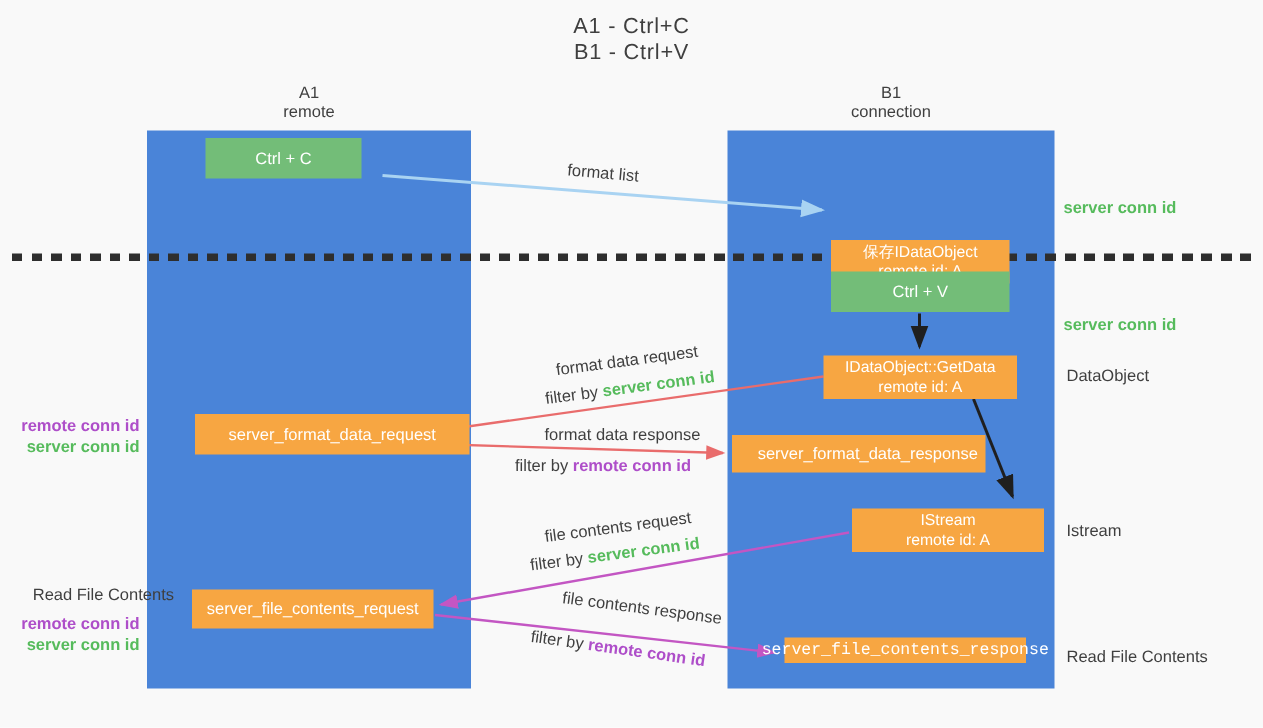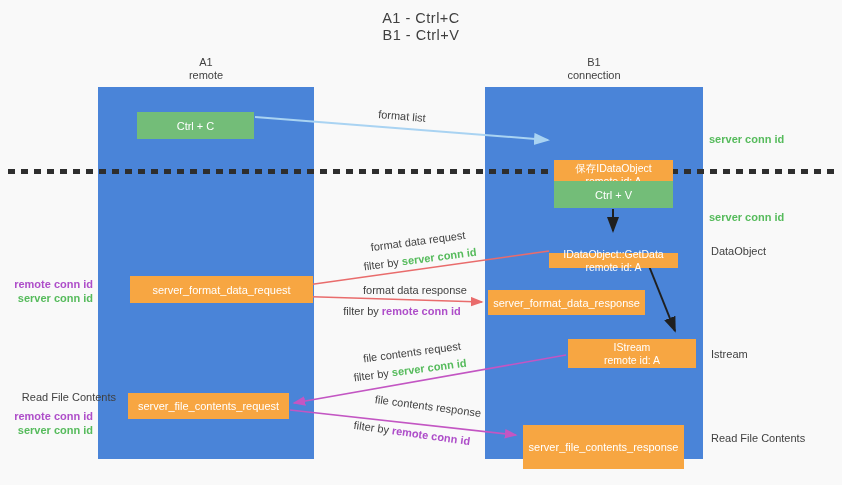--- a/index.html
+++ b/index.html
@@ -70,56 +70,56 @@
     </defs>
     <line x1="255" y1="117" x2="548" y2="140" style="stroke:var(--arrow_blue);" stroke-width="2" marker-end="url(#mblue)"></line>
     <line x1="613" y1="209" x2="613" y2="231" style="stroke:var(--arrow_black);" stroke-width="2" marker-end="url(#mblack)"></line>
     <line x1="649" y1="266" x2="675" y2="331" style="stroke:var(--arrow_black);" stroke-width="2" marker-end="url(#mblack)"></line>
     <line x1="549" y1="251" x2="293" y2="287" style="stroke:var(--arrow_red);" stroke-width="1.6" marker-end="url(#mred)"></line>
     <line x1="288" y1="296" x2="482" y2="302" style="stroke:var(--arrow_red);" stroke-width="1.6" marker-end="url(#mred)"></line>
     <line x1="566" y1="355" x2="294" y2="403" style="stroke:var(--arrow_magenta);" stroke-width="1.6" marker-end="url(#mmag)"></line>
     <line x1="290" y1="410" x2="516" y2="435" style="stroke:var(--arrow_magenta);" stroke-width="1.6" marker-end="url(#mmag)"></line>
   </svg>
 
-  <div class="abs node green" style="left:137px;top:112px;width:117px;height:27px;">
+  <div class="abs node green" style="left:137px;top:92px;width:104px;height:27px;">
     <span class="single">Ctrl + C</span>
   </div>
 
   <div class="abs node orange" style="left:554px;top:128px;width:119px;height:29px;margin-top:32px;">
     <span class="l1">保存IDataObject</span>
     <span class="l1">remote id: A</span>
   </div>
 
   <div class="abs node green" style="left:554px;top:181px;width:119px;height:27px;">
     <span class="single">Ctrl + V</span>
   </div>
 
-  <div class="abs node orange" style="left:549px;top:237px;width:129px;height:15px;margin-top:16px;">
+  <div class="abs node orange" style="left:549px;top:237px;width:129px;height:29px;">
     <span class="l1">IDataObject::GetData</span>
     <span class="l1">remote id: A</span>
   </div>
 
   <div class="abs node orange" style="left:130px;top:276px;width:183px;height:27px;">
     <span class="single">server_format_data_request</span>
   </div>
 
-  <div class="abs node orange" style="left:488px;top:290px;width:157px;height:25px;">
+  <div class="abs node orange" style="left:488px;top:290px;width:157px;height:25px;padding-left:12px;">
     <span class="single">server_format_data_response</span>
   </div>
 
   <div class="abs node orange" style="left:568px;top:339px;width:128px;height:29px;">
     <span class="l1">IStream</span>
     <span class="l1">remote id: A</span>
   </div>
 
   <div class="abs node orange" style="left:128px;top:393px;width:161px;height:26px;text-align:center;">
     <span class="single">server_file_contents_request</span>
   </div>
 
-  <div class="abs node orange" style="left:523px;top:425px;width:161px;height:44px;">
+  <div class="abs node orange" style="left:523px;top:425px;width:161px;height:17px;font-family:Liberation Mono, monospace;">
     <span class="single">server_file_contents_response</span>
   </div>
 
   <div class="abs side-label g" style="left:709px;top:133px;">server conn id</div>
   <div class="abs side-label g" style="left:709px;top:211px;">server conn id</div>
   <div class="abs side-label d" style="left:711px;top:245px;">DataObject</div>
   <div class="abs side-label d" style="left:711px;top:348px;">Istream</div>
   <div class="abs side-label d" style="left:711px;top:432px;">Read File Contents</div>
 
   <div class="abs side-label p" style="left:0px;top:278px;width:93px;text-align:right;">remote conn id</div>

